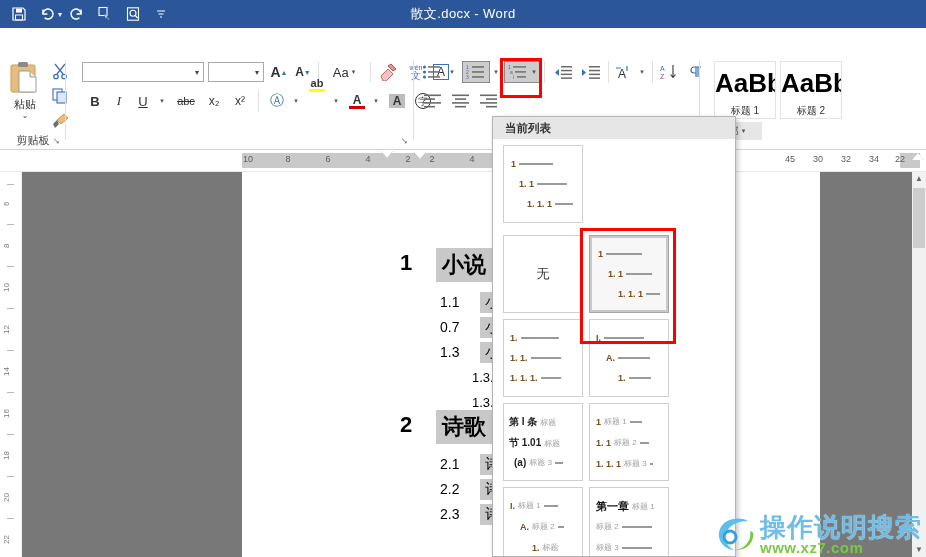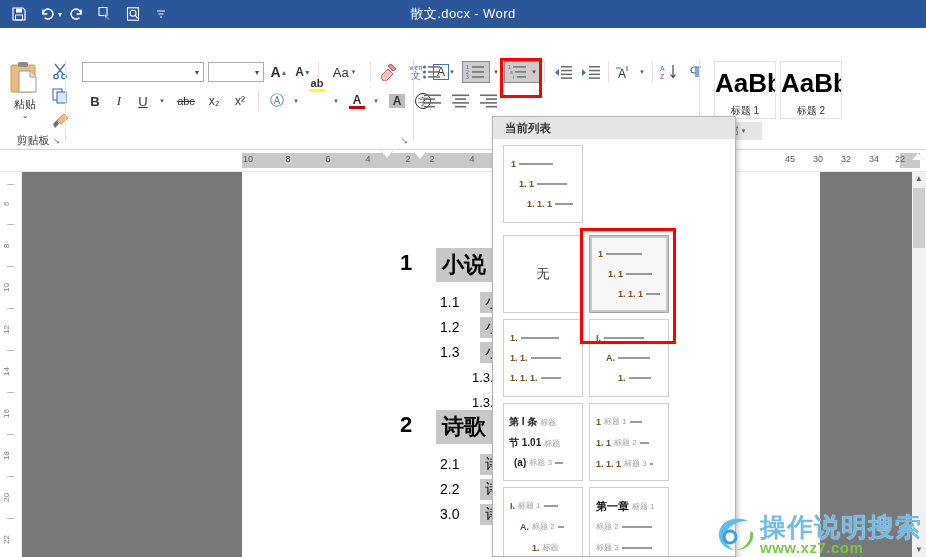--- a/index.html
+++ b/index.html
@@ -501,42 +501,42 @@
 
   <div class="workspace">
     <div class="page">
 
       <div class="docline" style="left:158px; top:78px; font-size:22px; font-weight:bold;">1</div>
       <div class="docline sel" style="left:194px; top:76px; font-size:22px; font-weight:bold; padding:2px 6px;">小说</div>
 
       <div class="docline" style="left:198px; top:122px; font-size:14px;">1.1</div>
       <div class="docline sel" style="left:238px; top:120px; font-size:15px; padding:1px 5px;">小说</div>
 
-      <div class="docline" style="left:198px; top:147px; font-size:14px;">1.2</div>
+      <div class="docline" style="left:198px; top:147px; font-size:14px;">0.7</div>
       <div class="docline sel" style="left:238px; top:145px; font-size:15px; padding:1px 5px;">小说</div>
 
       <div class="docline" style="left:198px; top:172px; font-size:14px;">1.3</div>
       <div class="docline sel" style="left:238px; top:170px; font-size:15px; padding:1px 5px;">小说</div>
 
       <div class="docline" style="left:230px; top:198px; font-size:13px;">1.3.1</div>
       <div class="docline sel" style="left:280px; top:195px; font-size:14px; padding:1px 4px;">散</div>
 
       <div class="docline" style="left:230px; top:223px; font-size:13px;">1.3.2</div>
       <div class="docline sel" style="left:280px; top:220px; font-size:14px; padding:1px 4px;">散</div>
 
       <div class="docline" style="left:158px; top:240px; font-size:22px; font-weight:bold;">2</div>
       <div class="docline sel" style="left:194px; top:238px; font-size:22px; font-weight:bold; padding:2px 6px;">诗歌</div>
 
       <div class="docline" style="left:198px; top:284px; font-size:14px;">2.1</div>
       <div class="docline sel" style="left:238px; top:282px; font-size:15px; padding:1px 5px;">诗歌</div>
 
       <div class="docline" style="left:198px; top:309px; font-size:14px;">2.2</div>
       <div class="docline sel" style="left:238px; top:307px; font-size:15px; padding:1px 5px;">诗歌</div>
 
-      <div class="docline" style="left:198px; top:334px; font-size:14px;">3.0</div>
+      <div class="docline" style="left:198px; top:334px; font-size:14px;">2.3</div>
       <div class="docline sel" style="left:238px; top:332px; font-size:15px; padding:1px 5px;">诗歌</div>
     </div>
   </div>
 
   <div class="scroll-v">
     <div class="scroll-up" style="top:0;">▲</div>
     <div class="scroll-thumb" style="top:16px;"></div>
     <div class="scroll-down" style="bottom:0;">▼</div>
   </div>
 

